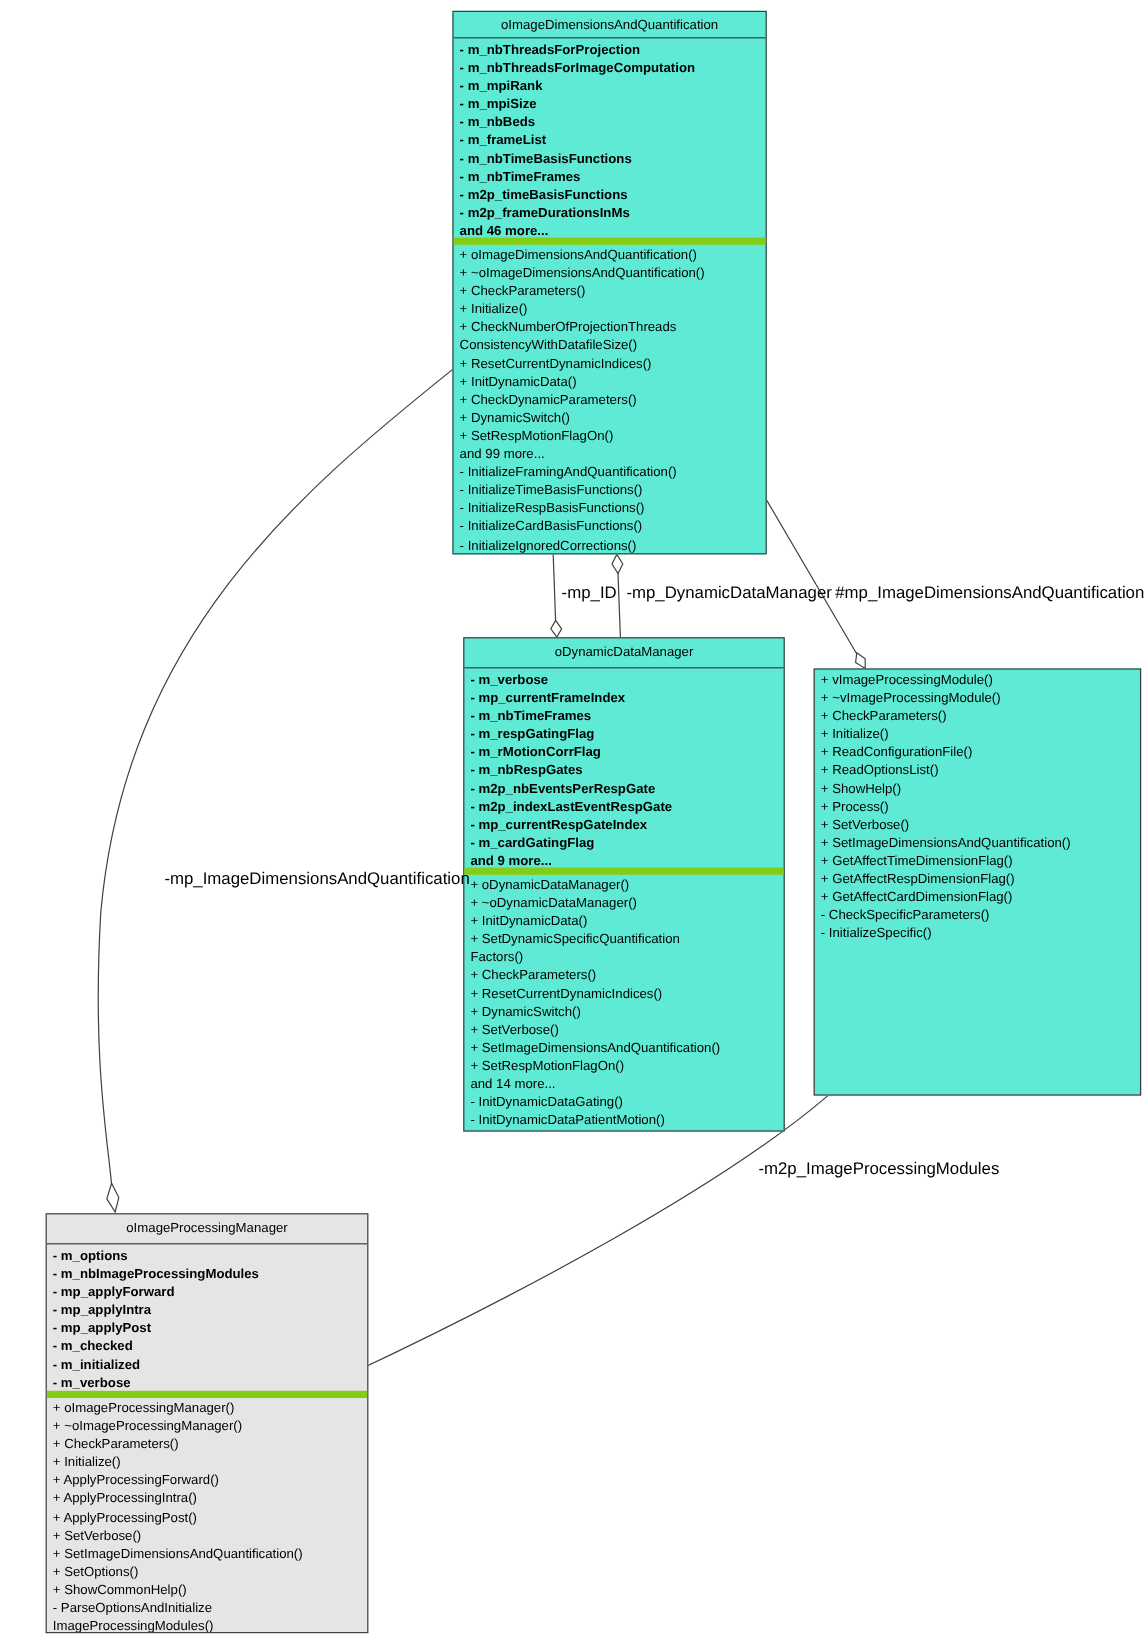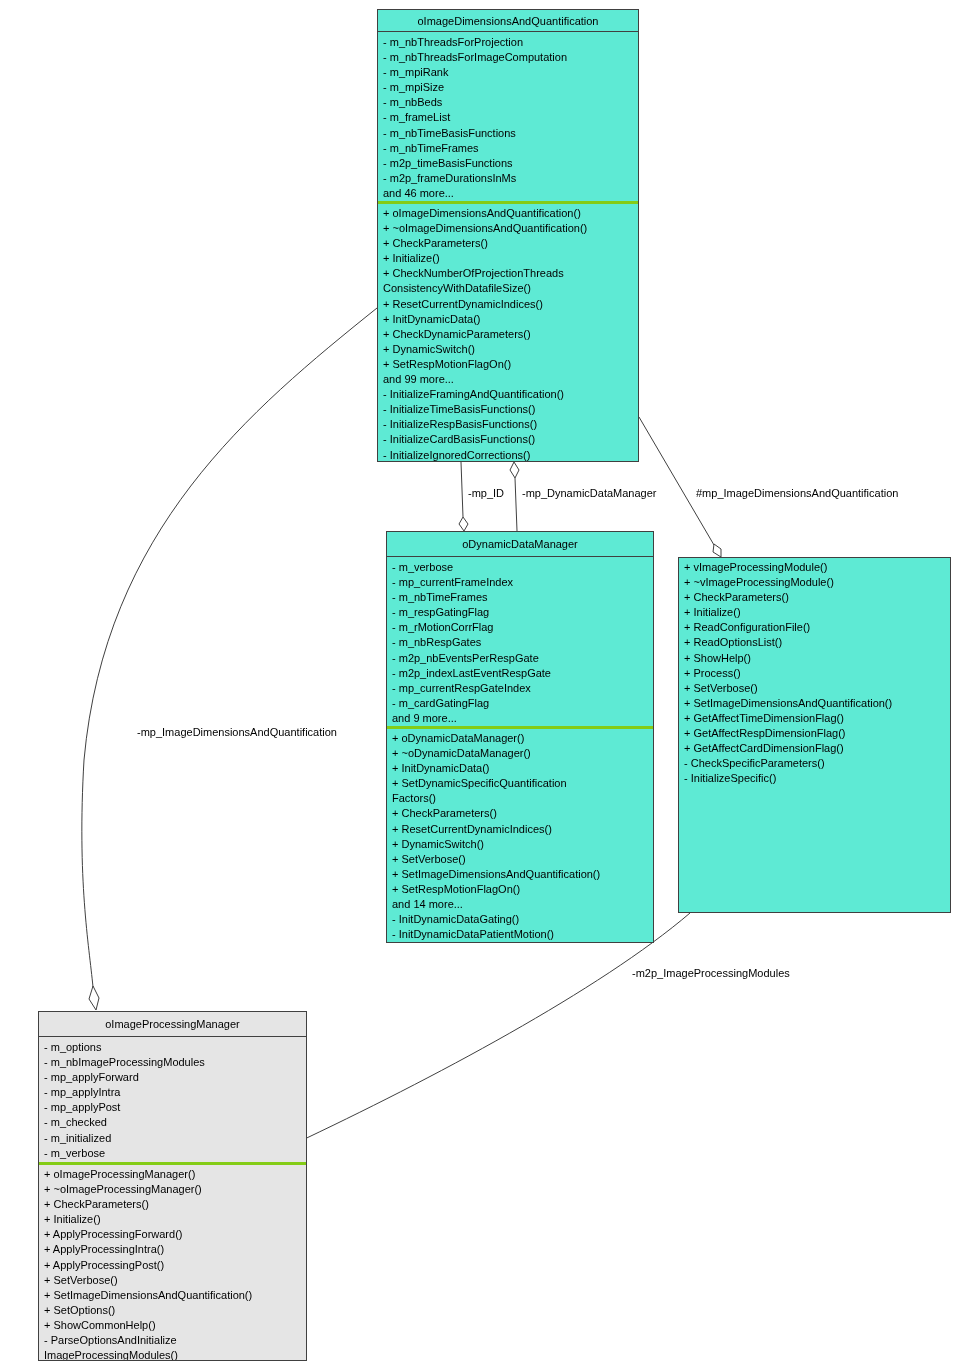--- a/index.html
+++ b/index.html
@@ -36,23 +36,24 @@
     border-bottom: 1px solid #404040;
     display: flex;
     align-items: center;
     justify-content: center;
     white-space: nowrap;
     overflow: hidden;
   }
   .uml-attrs {
     flex: 0 0 auto;
     box-sizing: border-box;
-    border-bottom: 3px solid #84cc16;
+    border-bottom: 6px solid #84cc16;
     padding: 3px 5px 2px 5px;
     overflow: hidden;
+    font-weight: bold;
   }
   .uml-methods {
     flex: 1 1 auto;
     box-sizing: border-box;
     padding: 2px 5px 2px 5px;
     overflow: hidden;
   }
   .member {
     line-height: 15.1px;
     white-space: nowrap;
@@ -70,21 +71,21 @@
   #class-vipm    { left: 678px; top: 557px;  width: 273px; height: 356px; }
   #class-vipm    .uml-title { height: 27px; }
   #class-vipm    .uml-attrs { height: 100px; padding-top: 5px; }
 
   #class-oipman  { left: 6px;   top: 1011px; width: 269px; height: 350px; }
   #class-oipman  .uml-title { height: 25px; }
   #class-oipman  .uml-attrs { height: 128px; }
 
   .edge-label {
     position: absolute;
-    font-size: 11px;
+    font-size: 14px;
     line-height: 13px;
     white-space: nowrap;
     background: transparent;
   }
   #label-mp-id        { left: 468px; top: 487px; }
   #label-mp-ddm       { left: 522px; top: 487px; }
   #label-mp-idaq-vipm { left: 696px; top: 487px; }
   #label-mp-idaq-man  { left: 137px; top: 726px; }
   #label-m2p-ipm      { left: 632px; top: 967px; }
 </style>

